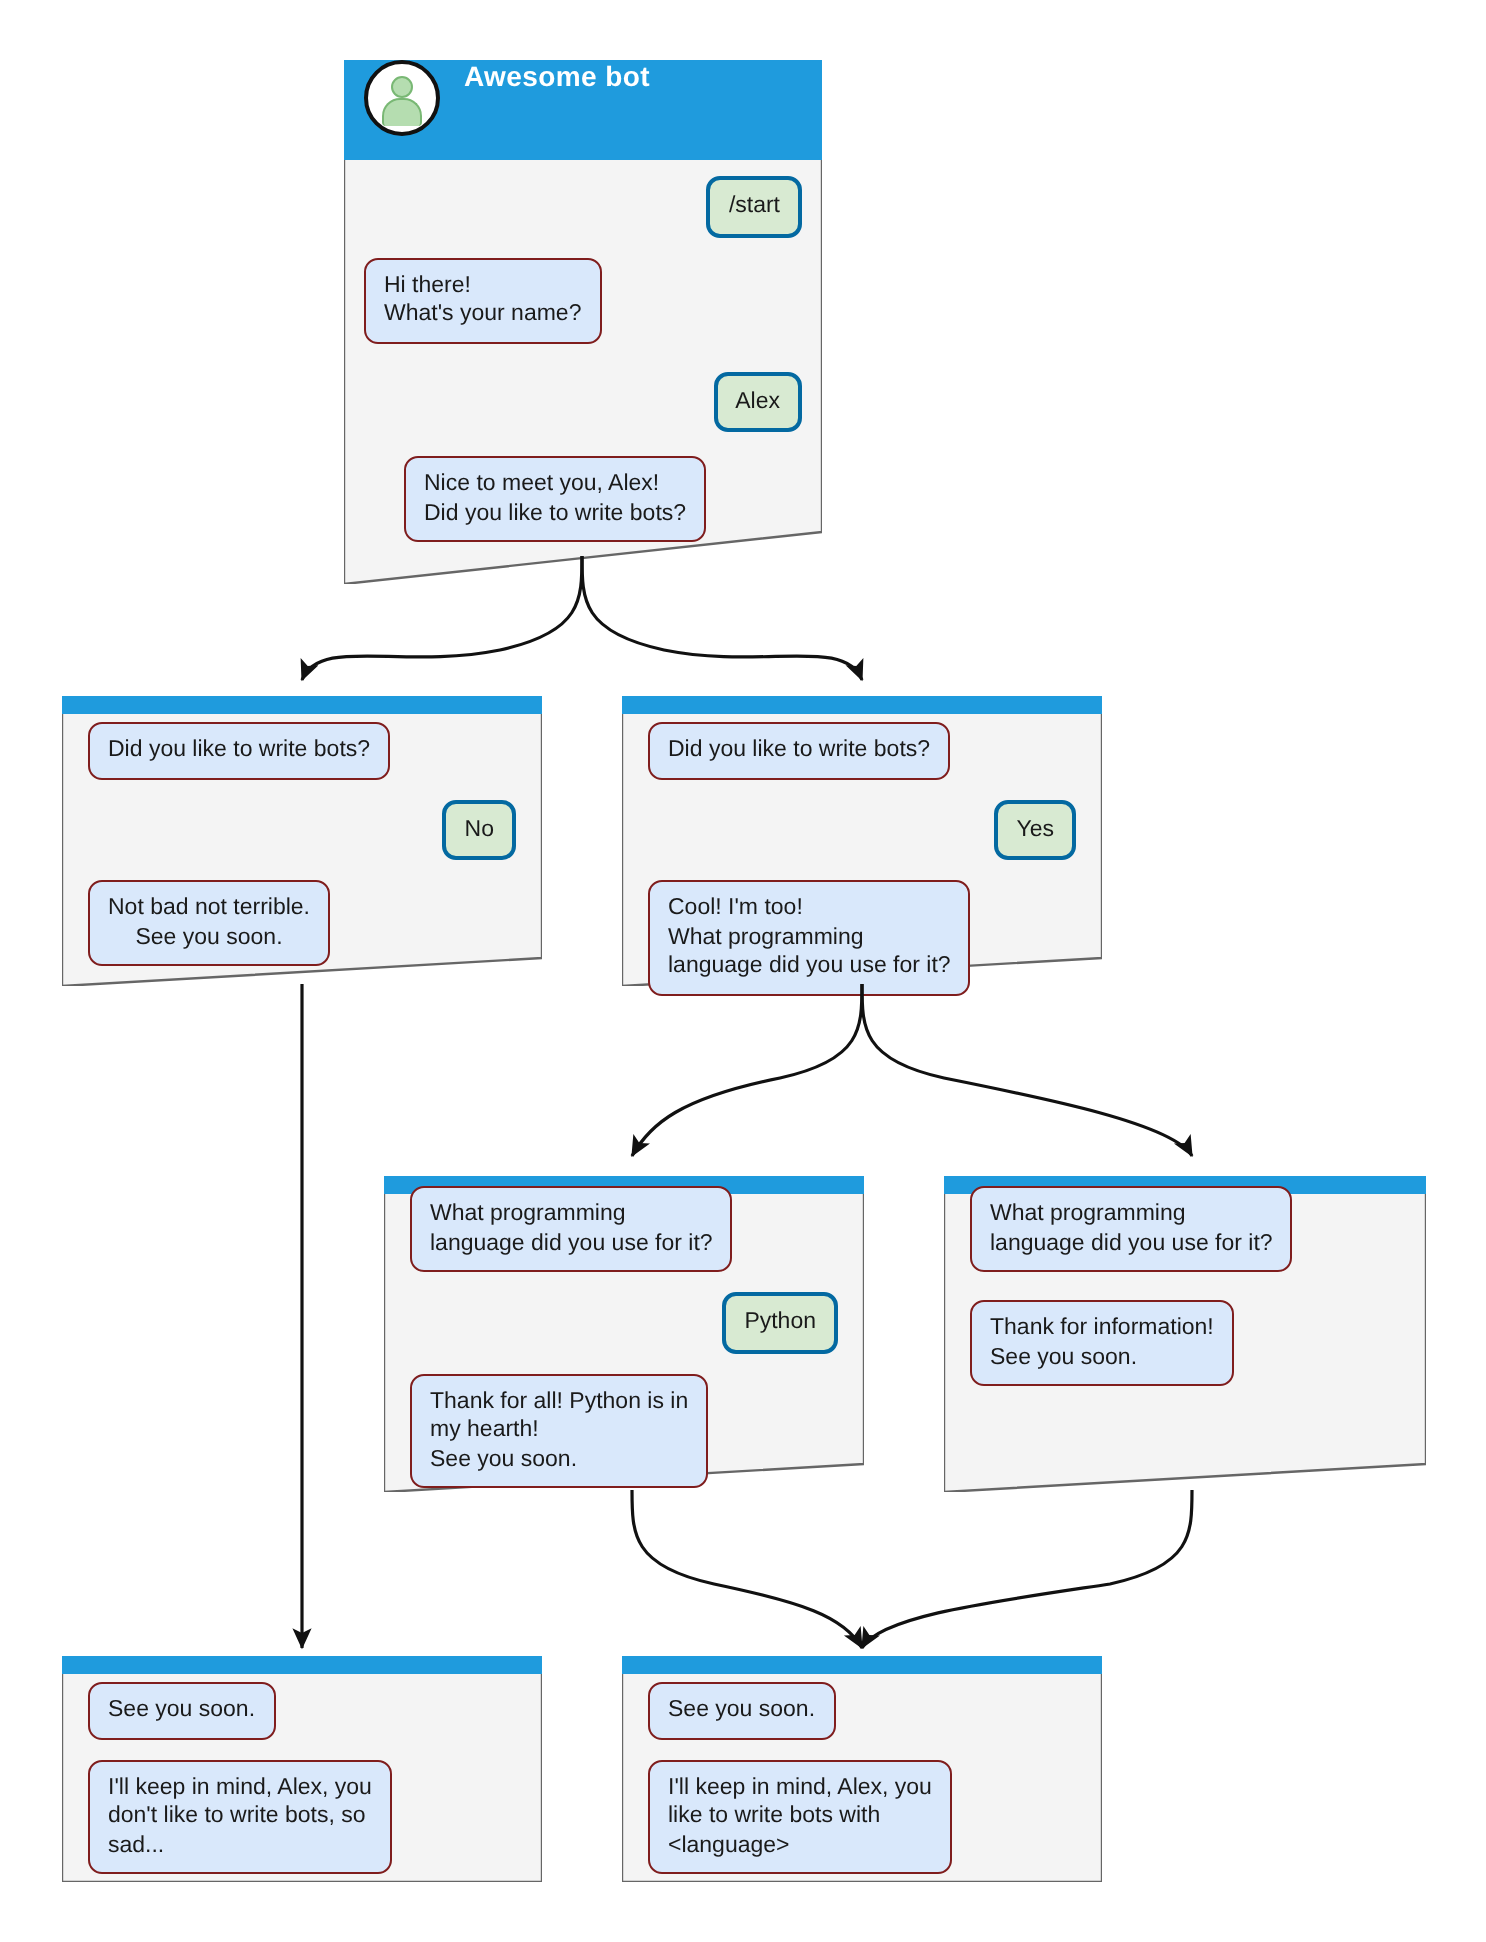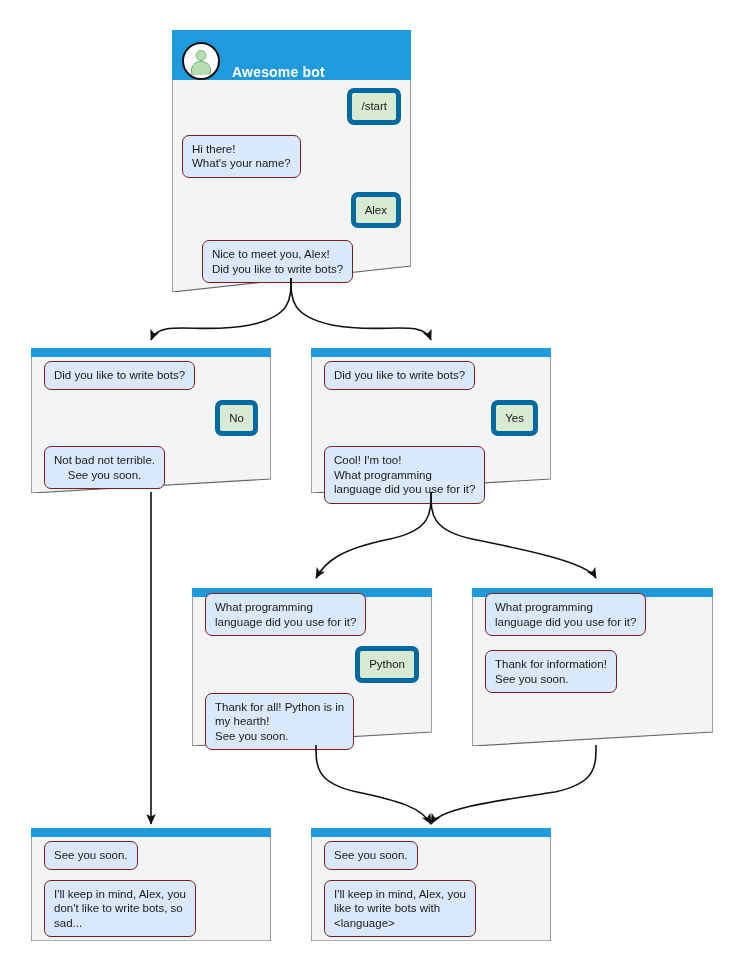--- a/index.html
+++ b/index.html
@@ -43,21 +43,21 @@
     position: absolute;
     left: 0;
     top: 0;
     width: 100%;
     background: #1f9bdd;
     z-index: 3;
   }
   .hdr-main {
     height: 50px;
     display: flex;
-    align-items: flex-end;
+    align-items: flex-start;
     padding-left: 10px;
     box-sizing: border-box;
   }
   .hdr-thin { height: 9px; }
   .avatar {
     width: 38px;
     height: 38px;
     border-radius: 50%;
     background: #ffffff;
     border: 2px solid #111111;
@@ -114,21 +114,21 @@
     border-radius: 7px;
     box-sizing: border-box;
     white-space: pre-line;
   }
   .bubble.bot {
     background: #d9e8fb;
     border: 1px solid #7f1d1d;
   }
   .bubble.user {
     background: #d8ead2;
-    border: 5px solid #0369a1;
+    border: 2px solid #0369a1;
   }
 </style>
 </head>
 <body>
 
 <div id="canvas">
 
   <svg class="edges" viewBox="0 0 743 971" width="743" height="971">
     <defs>
       <marker id="arrow" markerWidth="9" markerHeight="9" refX="6.2" refY="3" orient="auto" markerUnits="strokeWidth">

